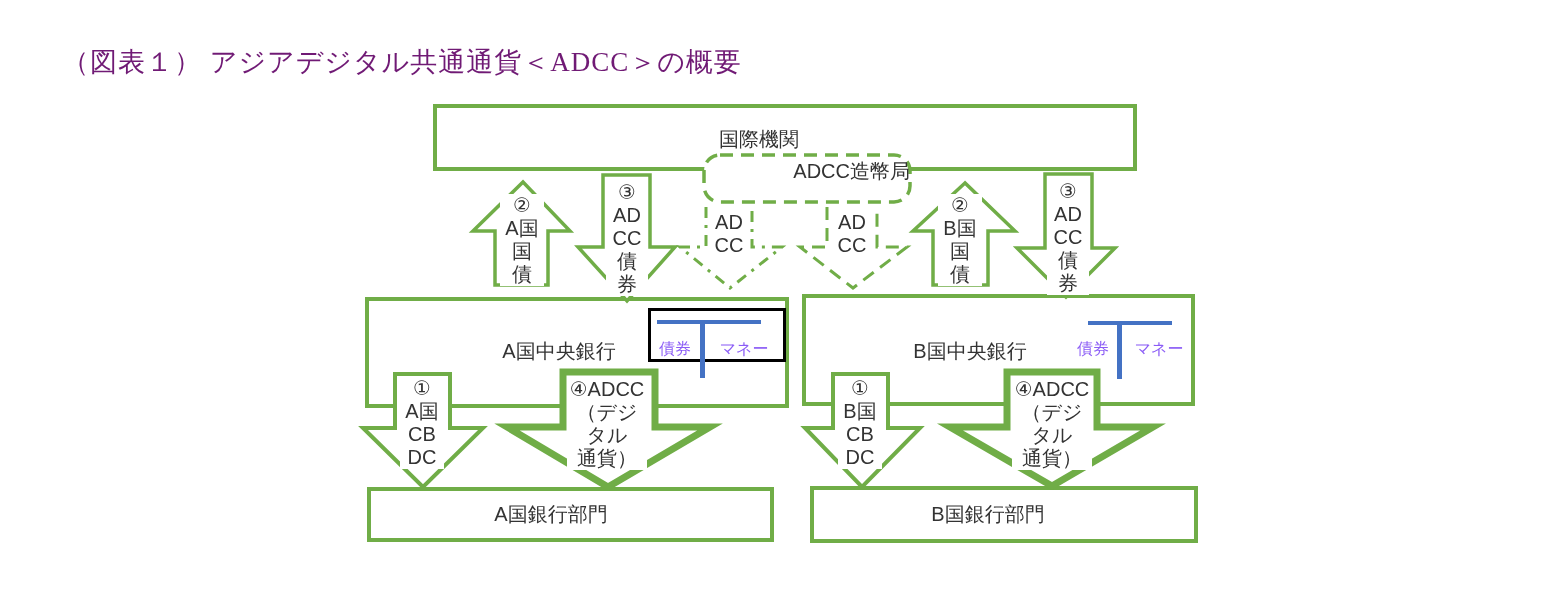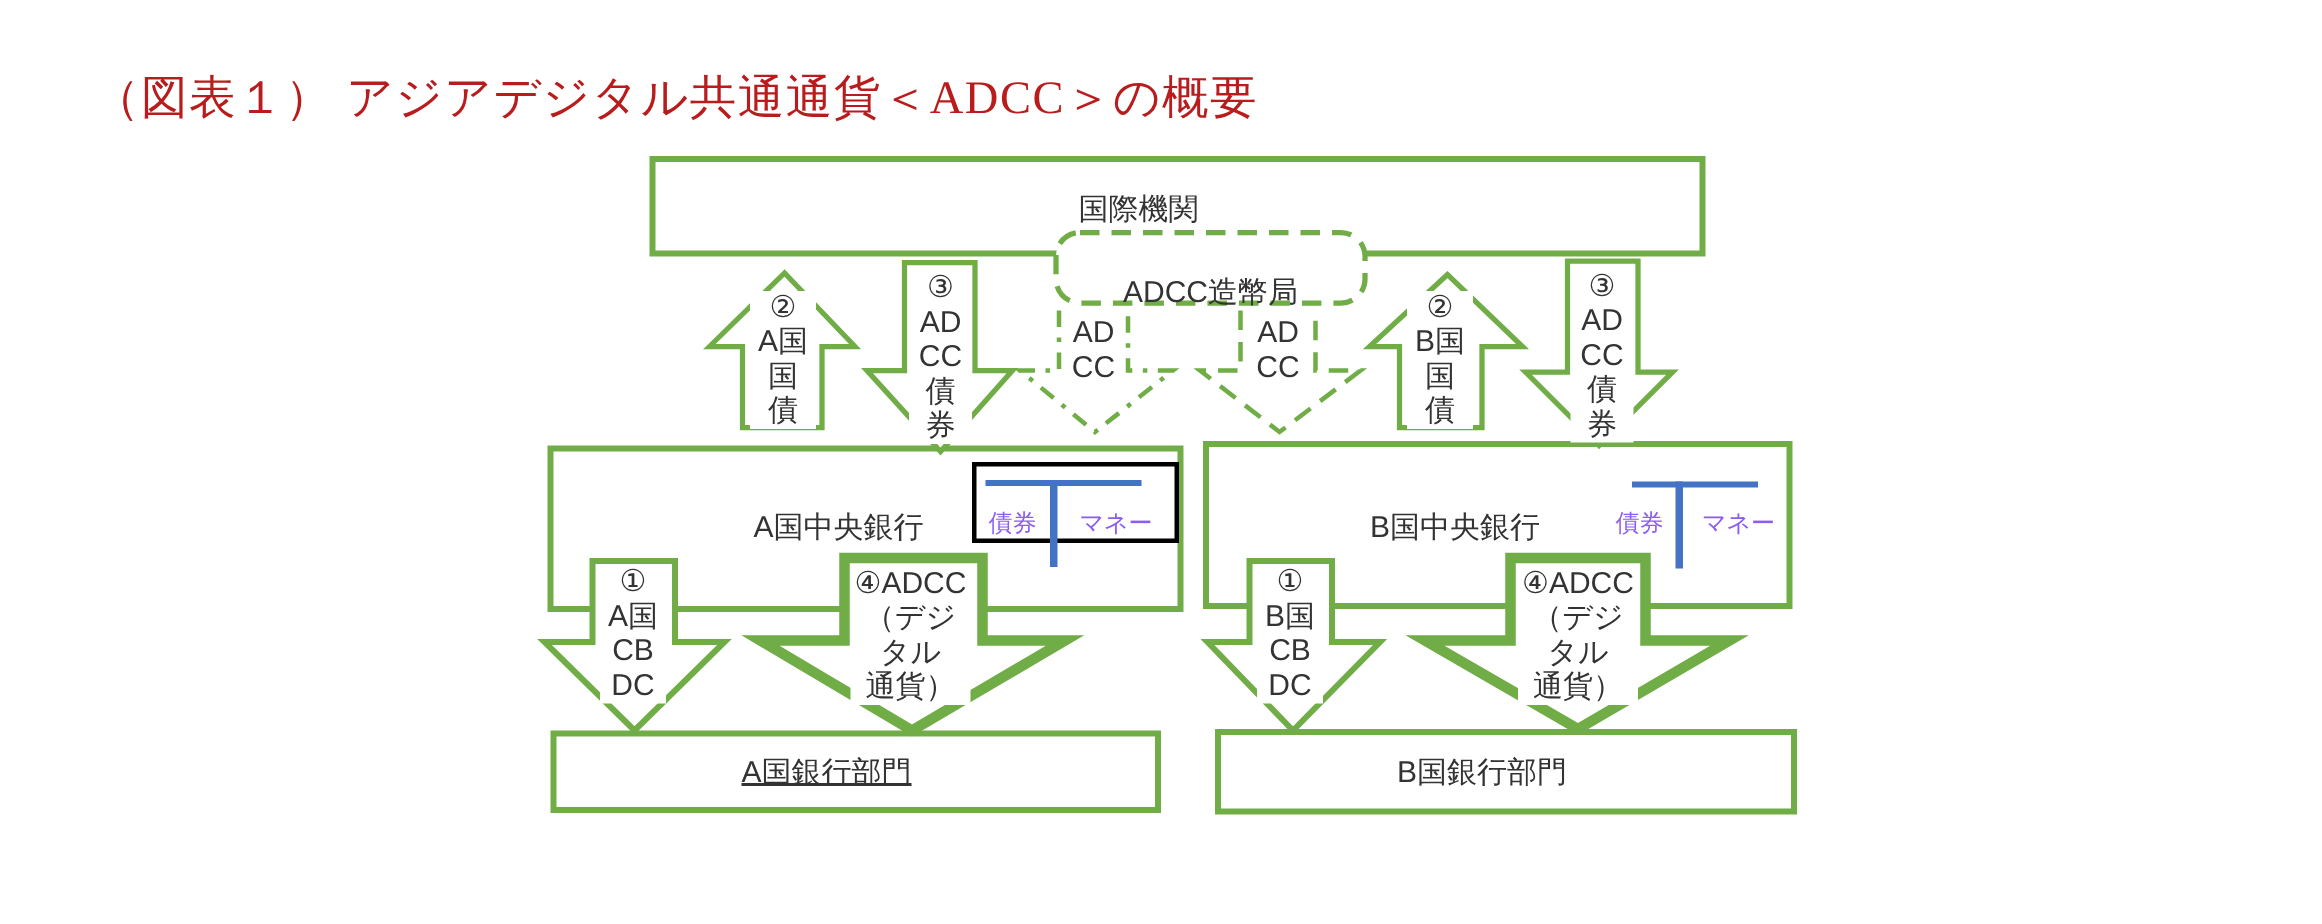--- a/index.html
+++ b/index.html
@@ -1,19 +1,19 @@
 <!DOCTYPE html>
 <html><head>
 <meta charset="utf-8">
 <style>
   html,body{margin:0;padding:0;background:#fff;}
   .canvas{position:relative;width:1548px;height:616px;background:#fff;overflow:hidden;
           font-family:"Liberation Sans","DejaVu Sans",sans-serif;color:#2b2b2b;}
   .page-title{position:absolute;left:62px;top:44px;font-family:"Liberation Serif","DejaVu Serif",serif;
-          font-size:31px;color:#b91c1c;letter-spacing:1px;white-space:nowrap;}
+          font-size:27px;color:#701a75;letter-spacing:1px;white-space:nowrap;}
   .gbox{position:absolute;border:4px solid #70AD47;background:#fff;box-sizing:border-box;z-index:1;}
   .svg-layer{position:absolute;left:0;top:0;z-index:2;}
   .arrow{fill:#ffffff;stroke:#70AD47;}
   .blackbox{position:absolute;border:3px solid #000;background:#fff;box-sizing:border-box;z-index:3;}
   .bluebar{position:absolute;background:#4472C4;z-index:4;}
   .lbl{position:absolute;z-index:5;text-align:center;font-size:20px;color:#333;}
   .flow{white-space:pre-line;line-height:23px;background:#fff;}
   .t-lbl{font-size:16px;color:#8b5cf6;}
 </style>
 </head>
@@ -43,24 +43,24 @@
     <path class="arrow" stroke-width="7" d="M1007,372 L1097,372 L1097,427 L1153,427 L1052,486 L950,427 L1007,427 Z"></path>
   </svg>
 
   <div class="blackbox" style="left:648px;top:308px;width:138px;height:54px;"></div>
   <div class="bluebar" style="left:657px;top:320px;width:104px;height:4px;"></div>
   <div class="bluebar" style="left:700px;top:320px;width:5px;height:58px;"></div>
   <div class="bluebar" style="left:1088px;top:321px;width:84px;height:4px;"></div>
   <div class="bluebar" style="left:1117px;top:321px;width:5px;height:58px;"></div>
 
   <div class="lbl" style="left:407px;top:126px;width:704px;">国際機関</div>
-  <div class="lbl" style="left:704px;top:181px;width:206px;">ADCC造幣局</div>
+  <div class="lbl" style="left:704px;top:158px;width:206px;text-align:right;">ADCC造幣局</div>
   <div class="lbl" style="left:365px;top:338px;width:388px;">A国中央銀行</div>
   <div class="lbl" style="left:802px;top:338px;width:336px;">B国中央銀行</div>
-  <div class="lbl" style="left:367px;top:501px;width:368px;text-decoration:underline;">A国銀行部門</div>
+  <div class="lbl" style="left:367px;top:501px;width:368px;">A国銀行部門</div>
   <div class="lbl" style="left:794px;top:501px;width:388px;">B国銀行部門</div>
 
   <div class="lbl t-lbl" style="left:650px;top:339px;width:50px;">債券</div>
   <div class="lbl t-lbl" style="left:706px;top:339px;width:76px;">マネー</div>
   <div class="lbl t-lbl" style="left:1068px;top:339px;width:50px;">債券</div>
   <div class="lbl t-lbl" style="left:1122px;top:339px;width:74px;">マネー</div>
 
   <div class="lbl flow" style="left:500px;top:194px;width:44px;">②
 A国
 国

